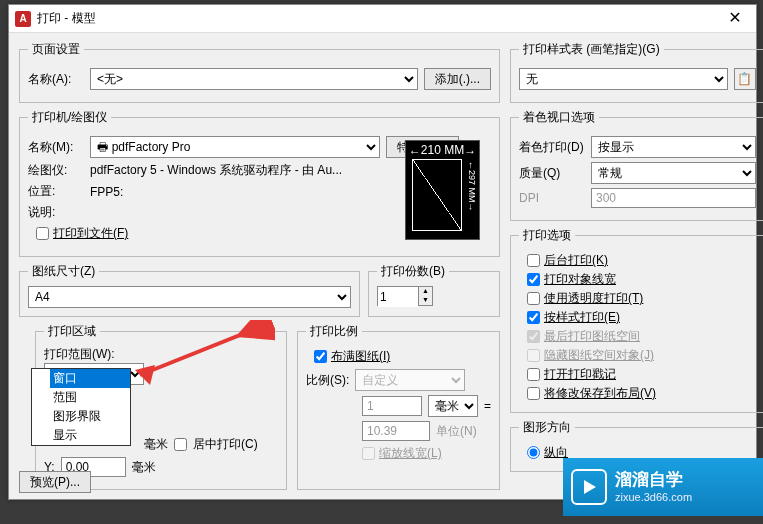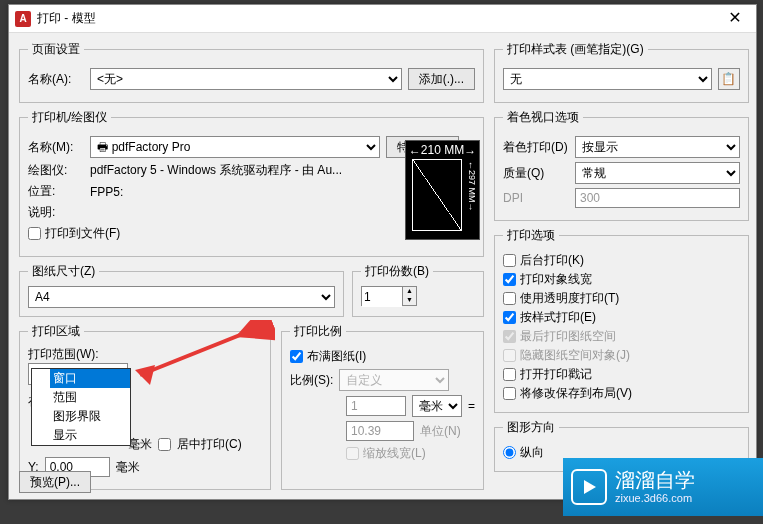--- a/index.html
+++ b/index.html
@@ -13,39 +13,39 @@
 .left-col { width: 500px; }
 .right-col { flex: 1; }
 fieldset { border: 1px solid #bbb; padding: 6px 8px 8px 8px; margin-bottom: 6px; }
 legend { padding: 0 4px; }
 .row { display: flex; align-items: center; gap: 6px; margin: 4px 0; }
 .lbl { min-width: 56px; }
 select { border: 1px solid #888; background: #fff; height: 22px; padding: 1px 2px; }
 input[type=text] { border: 1px solid #888; height: 20px; padding: 1px 4px; background: #fff; }
 button { border: 1px solid #888; background: #e8e8e8; height: 22px; padding: 0 10px; cursor: pointer; }
 button.primary { background: #d4e8ff; border-color: #5a9bd5; }
-.checkbox-row { display: flex; align-items: center; gap: 4px; margin: 2px 0; }
+.checkbox-row { display: flex; align-items: center; gap: 4px; margin: 2px 8px; text-decoration: underline; }
 .paper-preview { position: absolute; left: 405px; top: 140px; width: 75px; height: 100px; background: #000; border: 1px solid #555; padding: 2px; }
 .paper-preview .top-dim { color: #fff; font-size: 12px; text-align: center; }
 .paper-preview .sheet { width: 50px; height: 72px; border: 1px solid #fff; margin: 2px 4px; background: #000; position: relative; }
 .paper-preview .sheet::before { content: ''; position: absolute; left: 0; bottom: 0; width: 100%; height: 100%; background: linear-gradient(to top right, transparent 49.5%, #fff 49.5%, #fff 50.5%, transparent 50.5%); }
 .paper-preview .side-dim { position: absolute; right: 2px; top: 20px; color: #fff; font-size: 9px; writing-mode: vertical-rl; }
 .bottom-row { display: flex; gap: 10px; }
-.print-area { width: 252px; }
+.print-area { width: 252px; margin-left: 16px; }
 .print-ratio { flex: 1; padding-left: 8px; }
 .dropdown-open { position: absolute; left: 31px; top: 368px; width: 100px; background: #fff; border: 1px solid #333; z-index: 10; }
 .dropdown-open div { padding: 1px 3px; cursor: pointer; margin-left: 18px; }
 .dropdown-open .hl { background: #0078d7; color: #fff; }
 .arrow { position: absolute; left: 95px; top: 320px; width: 180px; height: 80px; pointer-events: none; z-index: 20; }
 .footer { position: absolute; bottom: 6px; left: 10px; right: 10px; display: flex; align-items: center; gap: 8px; }
 .footer .spacer { flex: 1; }
 .watermark { position: absolute; right: 0; bottom: 8px; width: 200px; height: 58px; background: linear-gradient(#1a9fe0, #0b7fbe); color: #fff; display: flex; align-items: center; padding: 4px 8px; gap: 8px; z-index: 30; }
 .watermark .wm-icon { width: 36px; height: 36px; border: 2px solid #fff; border-radius: 6px; display: flex; align-items: center; justify-content: center; }
 .watermark .wm-text { line-height: 1.2; }
-.watermark .wm-text .big { font-size: 20px; font-weight: normal; }
+.watermark .wm-text .big { font-size: 17px; font-weight: bold; }
 .watermark .wm-text .small { font-size: 11px; color: #eef; }
 .disabled { color: #999; }
 .spin { display: inline-flex; border: 1px solid #888; height: 20px; }
 .spin input { border: none; width: 40px; text-align: left; padding: 0 2px; }
 .spin .btns { display: flex; flex-direction: column; width: 14px; }
 .spin .btns div { flex: 1; border-left: 1px solid #888; background: #eee; font-size: 7px; text-align: center; line-height: 8px; cursor: pointer; }
 .small-icon-btn { width: 22px; height: 22px; border: 1px solid #888; background: #eee; display: inline-flex; align-items: center; justify-content: center; cursor: pointer; }
 </style>
 </head>
 <body>

